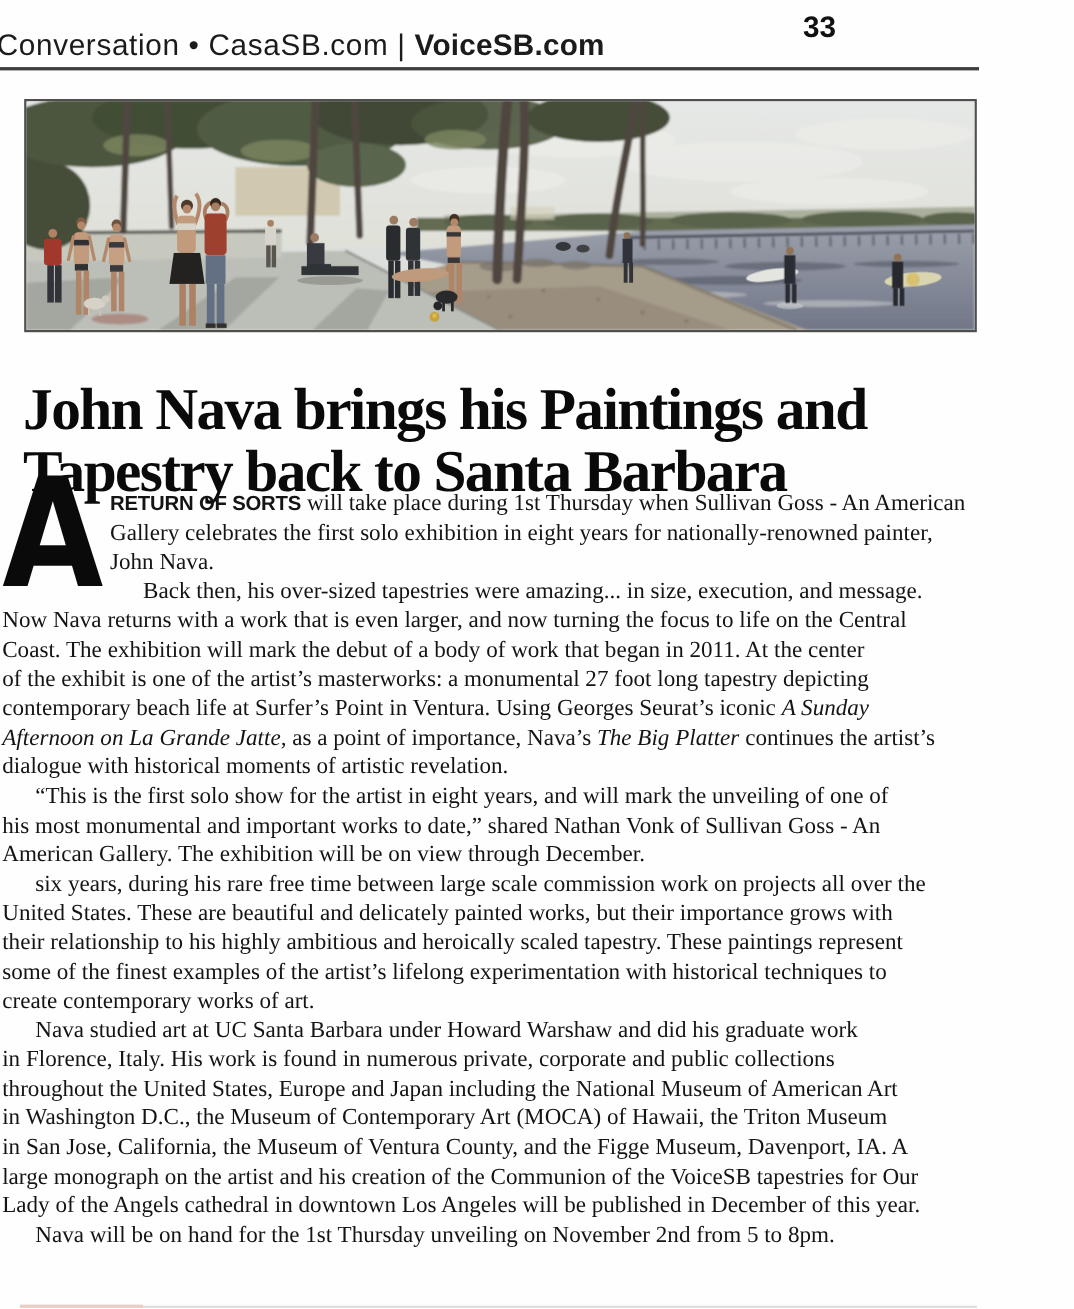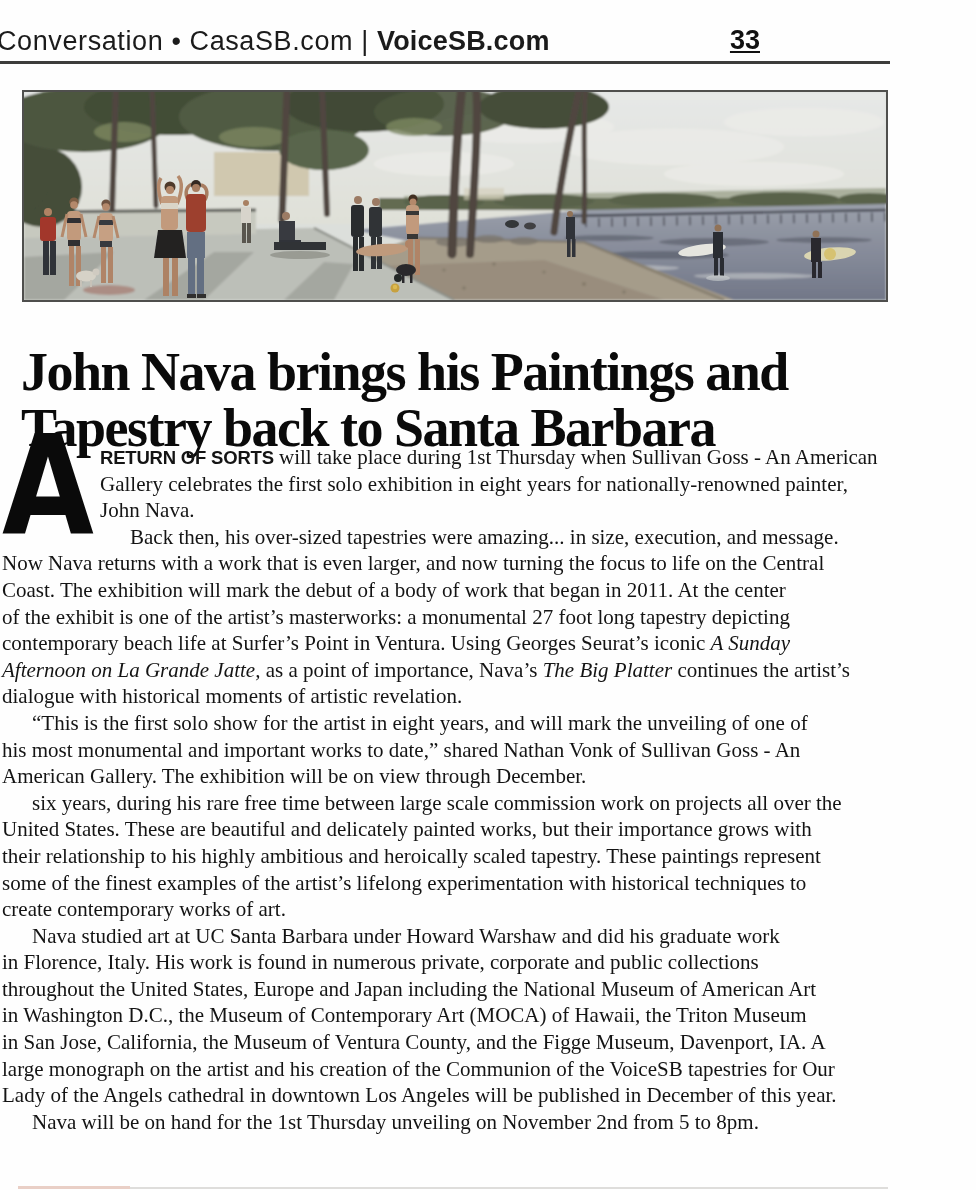--- a/index.html
+++ b/index.html
@@ -10,23 +10,23 @@
   }
   
   .header{position:absolute;left:0;top:0;width:848px;height:66px;}
   .masthead{
     position:absolute;left:-3px;top:26px;
     font-family:"Liberation Sans", sans-serif;
     font-size:27px;letter-spacing:.6px;color:#1b1b1b;white-space:nowrap;
   }
   .masthead .brand{font-weight:700;letter-spacing:.2px;}
   .pagenum{
-    position:absolute;right:88px;top:25px;
+    position:absolute;right:88px;top:10px;
     font-family:"Liberation Sans", sans-serif;
-    font-weight:700;font-size:27px;color:#111;text-decoration:underline;
+    font-weight:700;font-size:27px;color:#111;
   }
   .rule{position:absolute;left:0;top:61px;width:890px;height:3px;background:#3d3d3b;}
   
   .hero{
     position:absolute;left:22px;top:90px;width:862px;height:208px;
     border:2px solid #4f4f4d;background:#dfe3e0;
   }
   .hero svg{display:block;}
   
   .headline{

